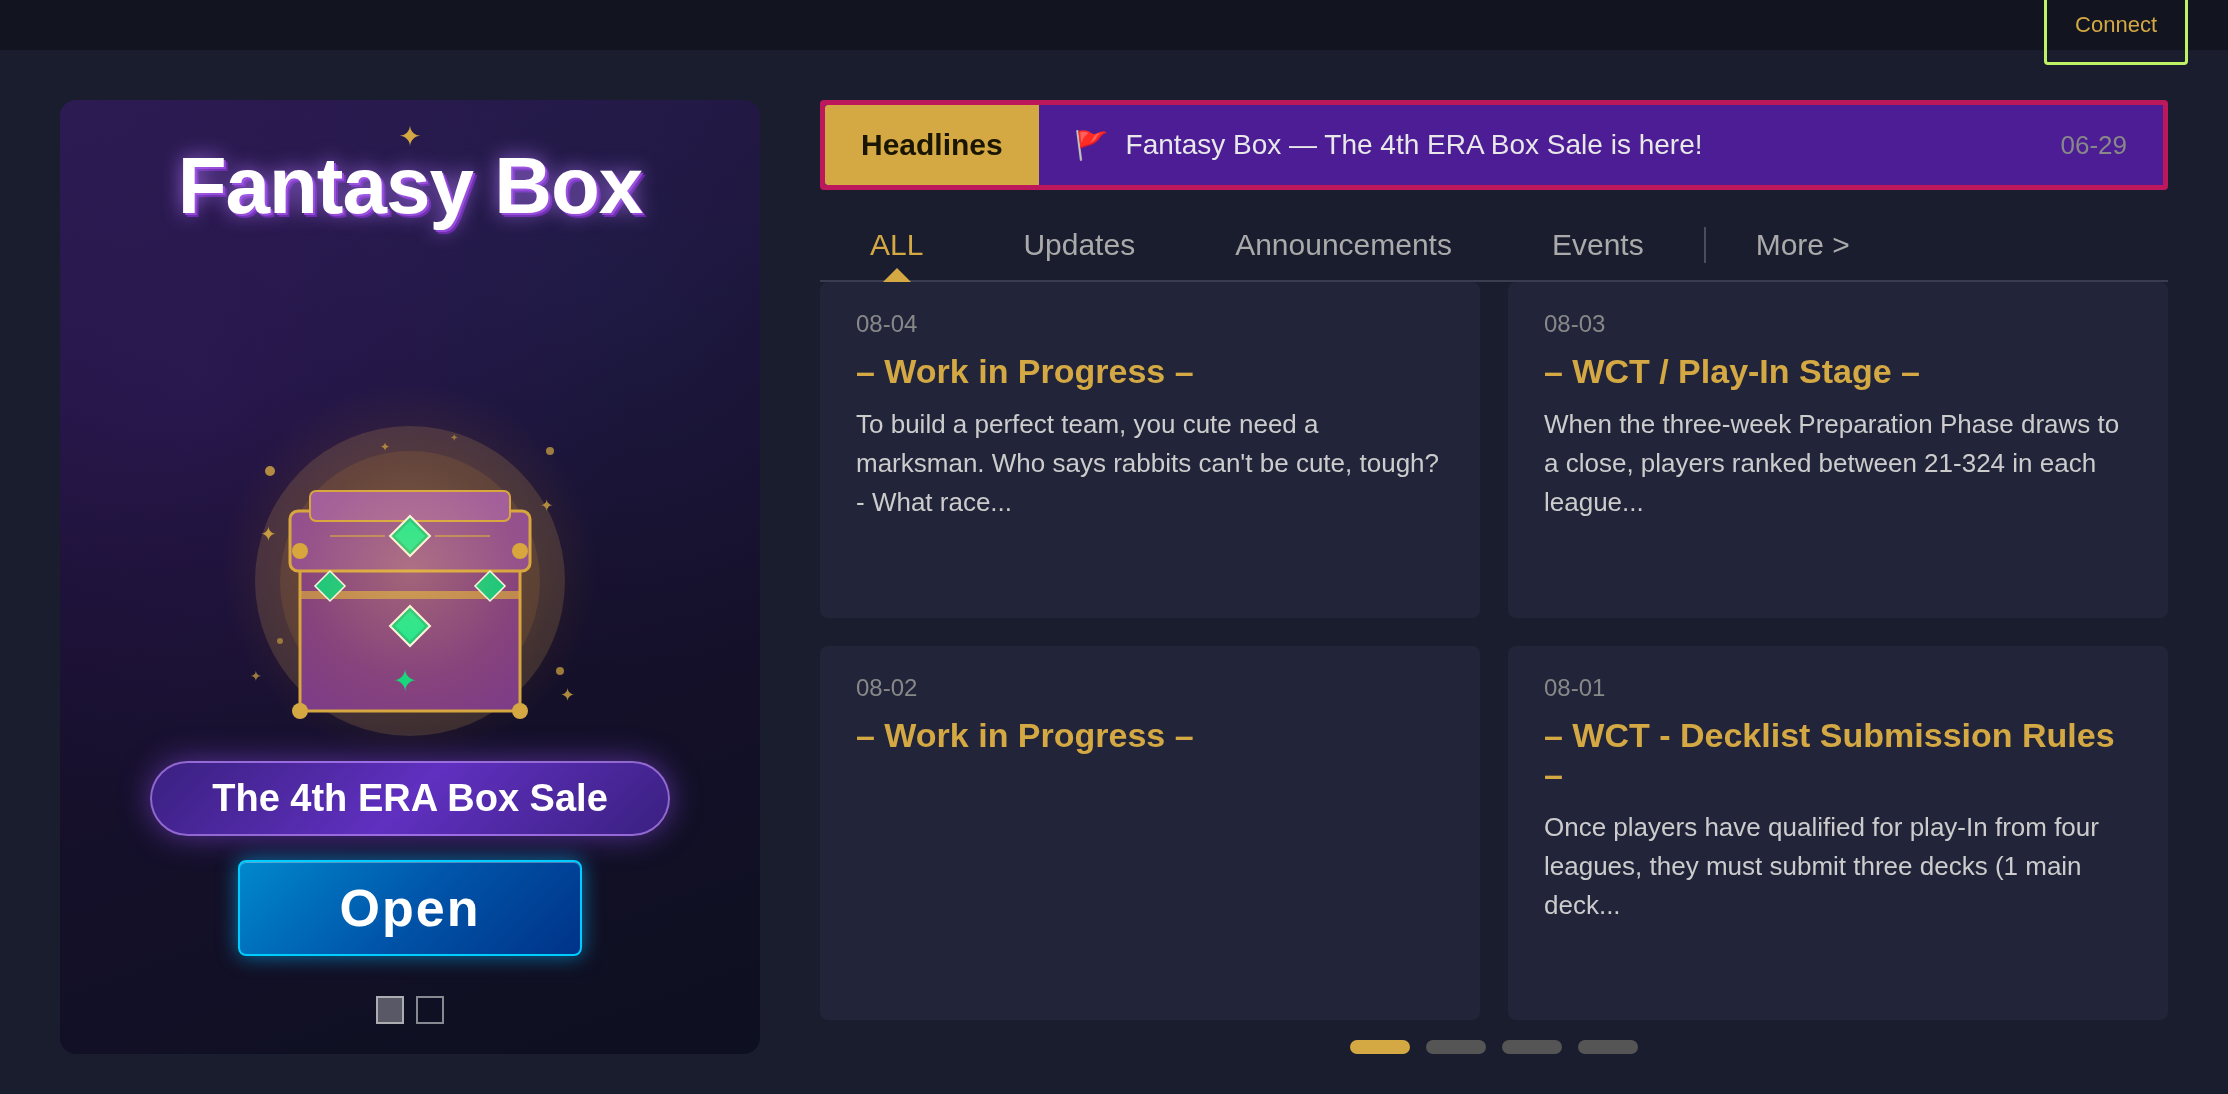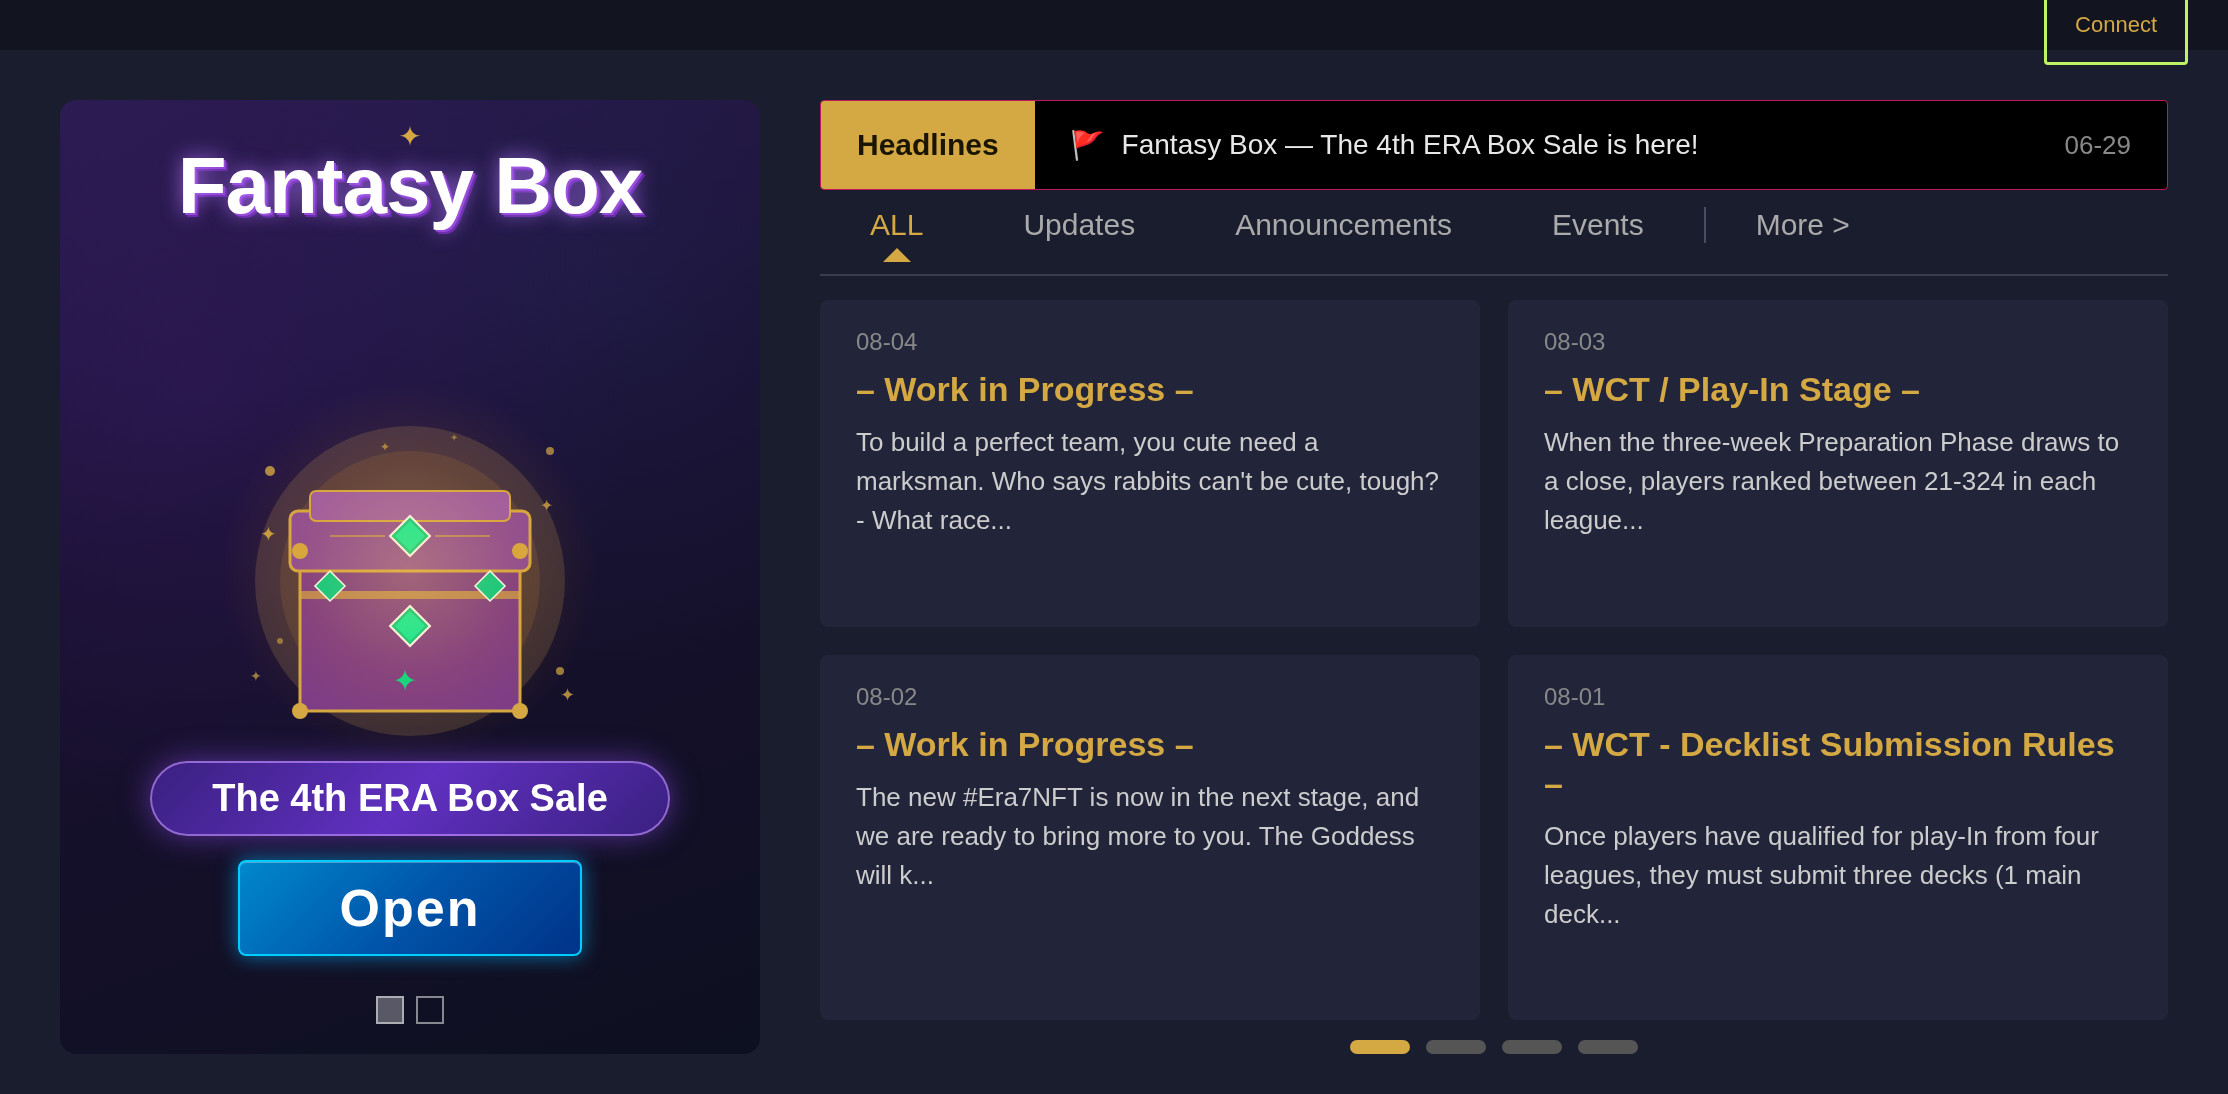--- a/index.html
+++ b/index.html
@@ -146,23 +146,24 @@
       flex: 1;
       display: flex;
       flex-direction: column;
       gap: 0;
     }
 
     
     .headlines-bar {
       display: flex;
       align-items: stretch;
-      background: #000000;
-      border: 1px solid #be185d;
+      background: #4c1d95;
+      border: 5px solid #be185d;
       border-radius: 4px;
+      margin-bottom: 20px;
       min-height: 90px;
     }
 
     .headlines-label {
       background: #d4a843;
       color: #1a1500;
       font-size: 30px;
       font-weight: 700;
       display: flex;
       align-items: center;
@@ -195,22 +196,21 @@
     .headline-date {
       color: #888;
       font-size: 26px;
     }
 
     
     .nav-tabs {
       display: flex;
       align-items: center;
       border-bottom: 2px solid #3a3d50;
-      margin-bottom: 24px;
-      padding-bottom: 14px;
+      padding-bottom: 0;
     }
 
     .nav-tab {
       color: #aaa;
       font-size: 30px;
       padding: 18px 50px;
       cursor: pointer;
       position: relative;
       border: none;
       background: transparent;
@@ -432,21 +432,20 @@
 
       <div class="news-card">
         <span class="news-date">08-03</span>
         <span class="news-category">– WCT / Play-In Stage –</span>
         <span class="news-excerpt">When the three-week Preparation Phase draws to a close, players ranked between 21-324 in each league...</span>
       </div>
 
       <div class="news-card">
         <span class="news-date">08-02</span>
         <span class="news-category">– Work in Progress –</span>
-        <span class="news-excerpt">The new #Era7NFT is now in the next stage, and we are ready to bring more to you. The Goddess will k...</span>
       </div>
 
       <div class="news-card">
         <span class="news-date">08-01</span>
         <span class="news-category">– WCT - Decklist Submission Rules –</span>
         <span class="news-excerpt">Once players have qualified for play-In from four leagues, they must submit three decks (1 main deck...</span>
       </div>
 
     </div>
 

